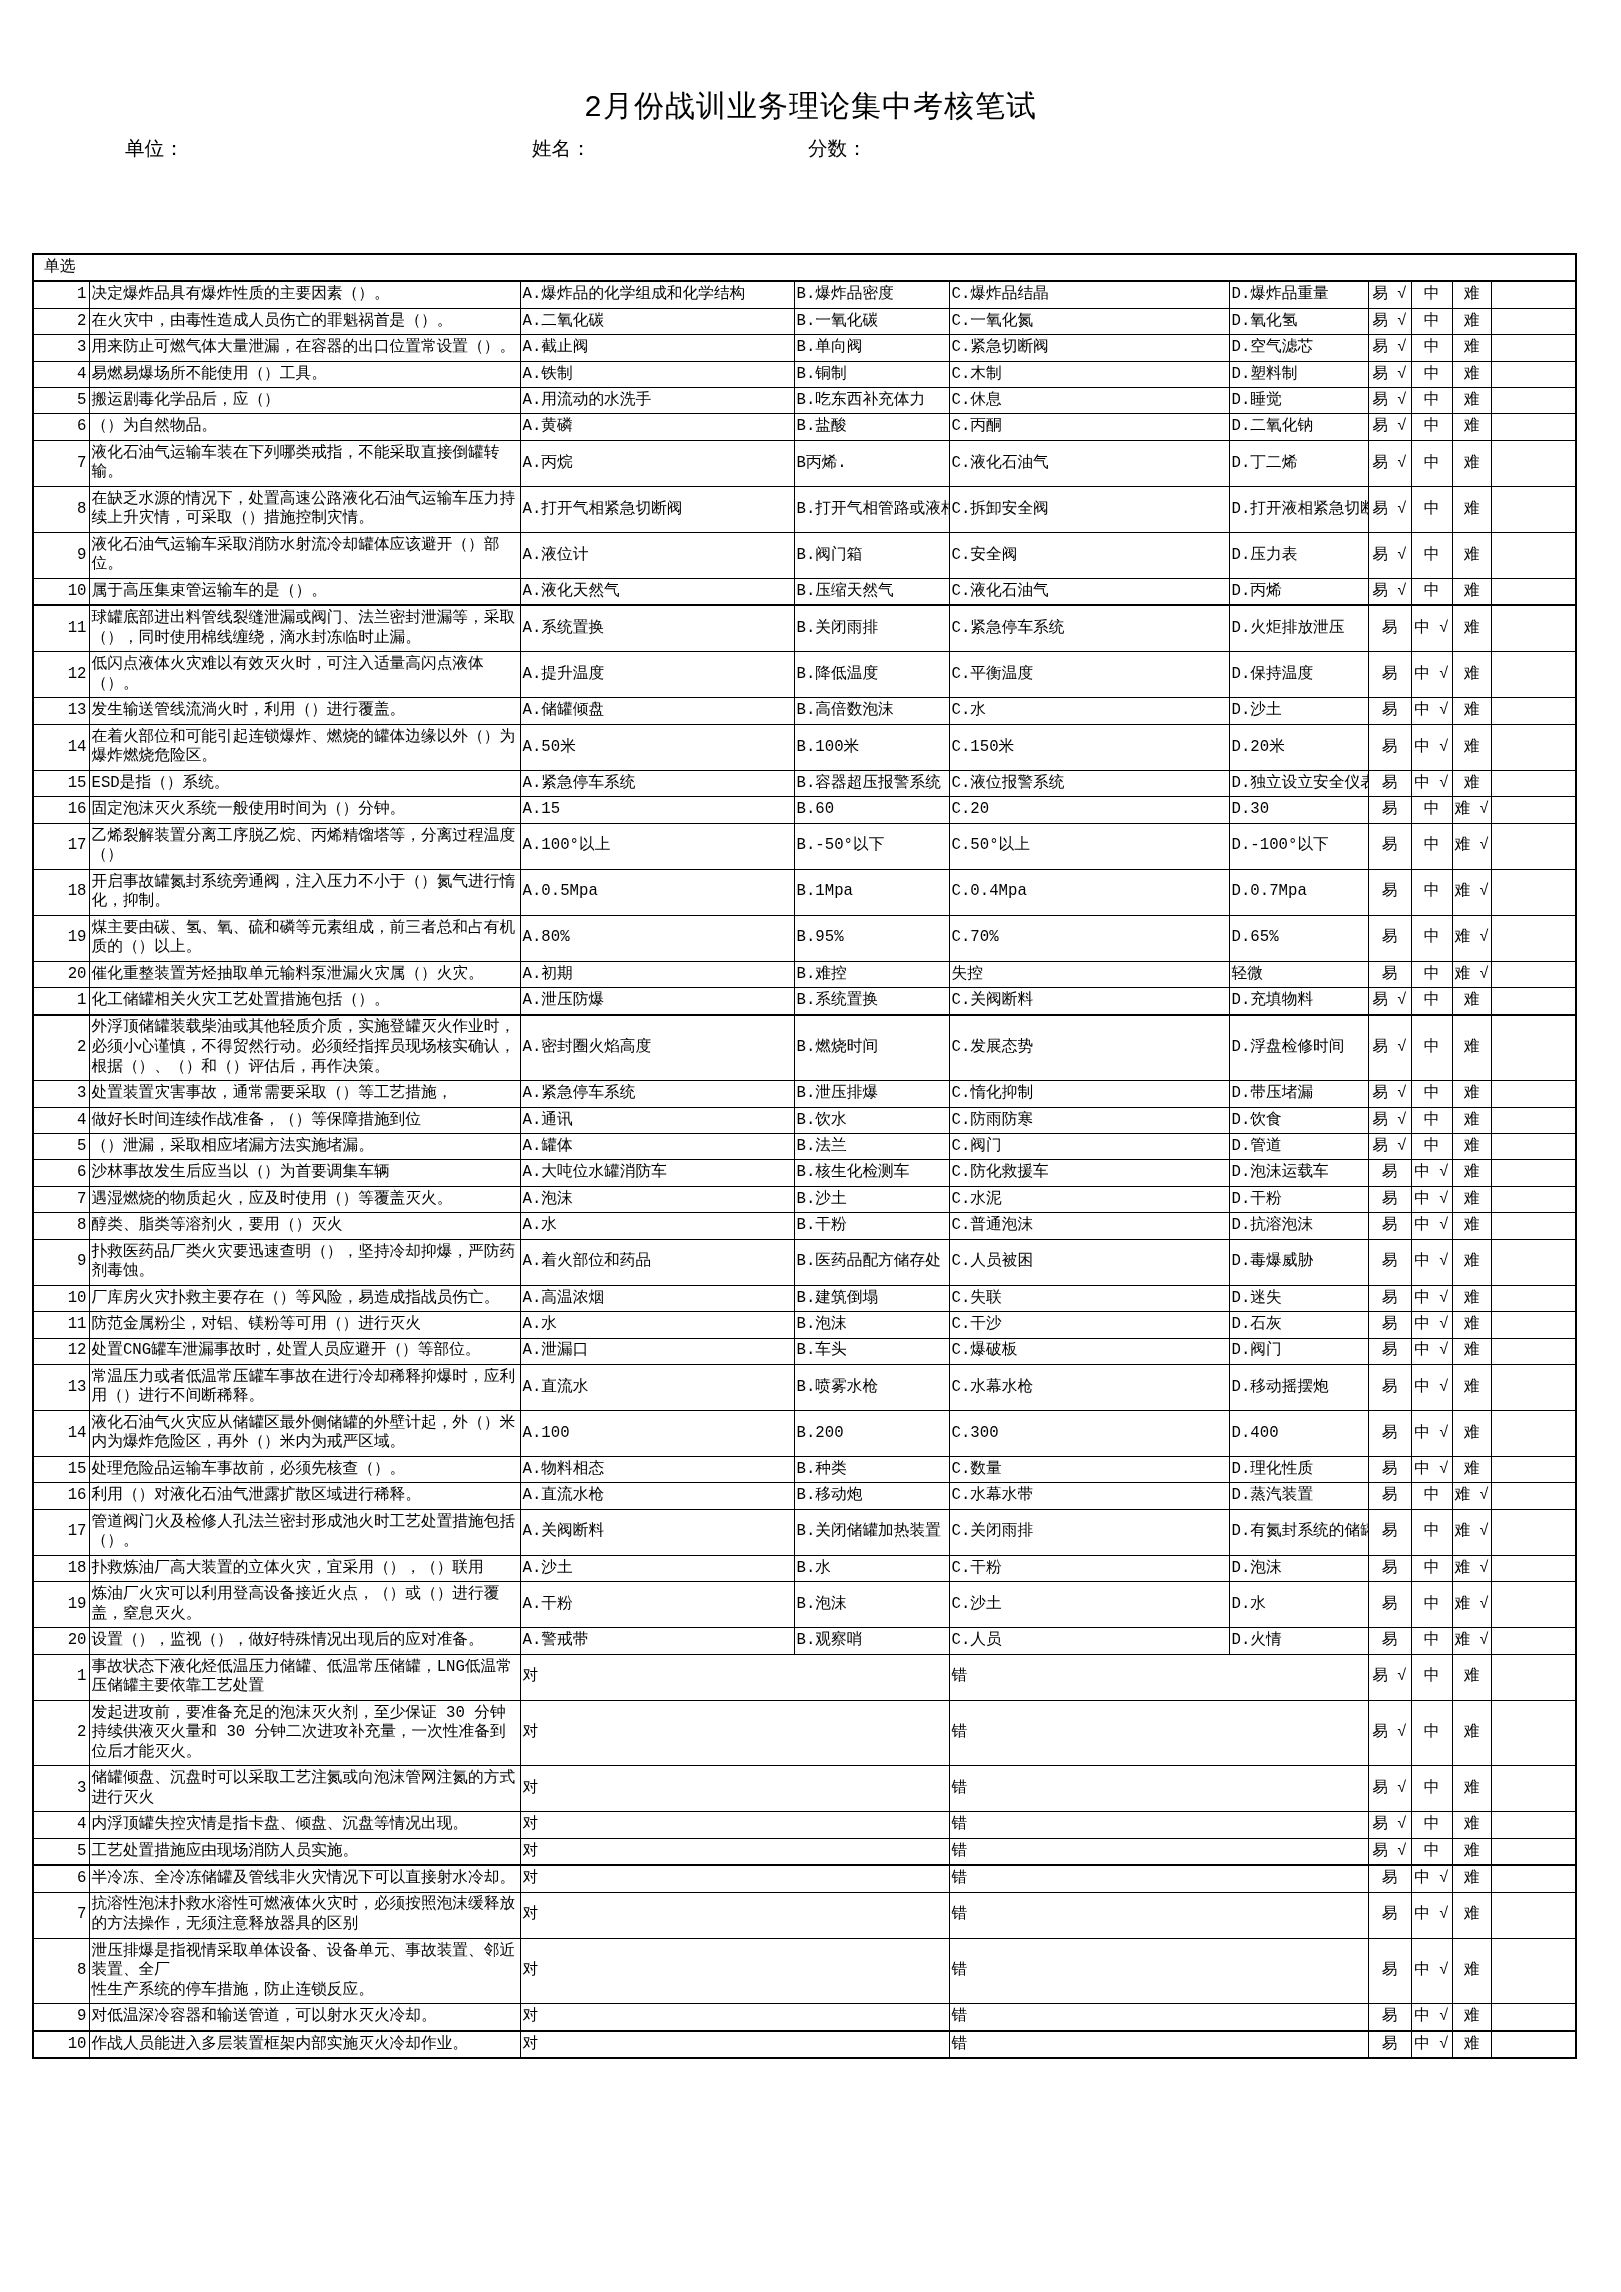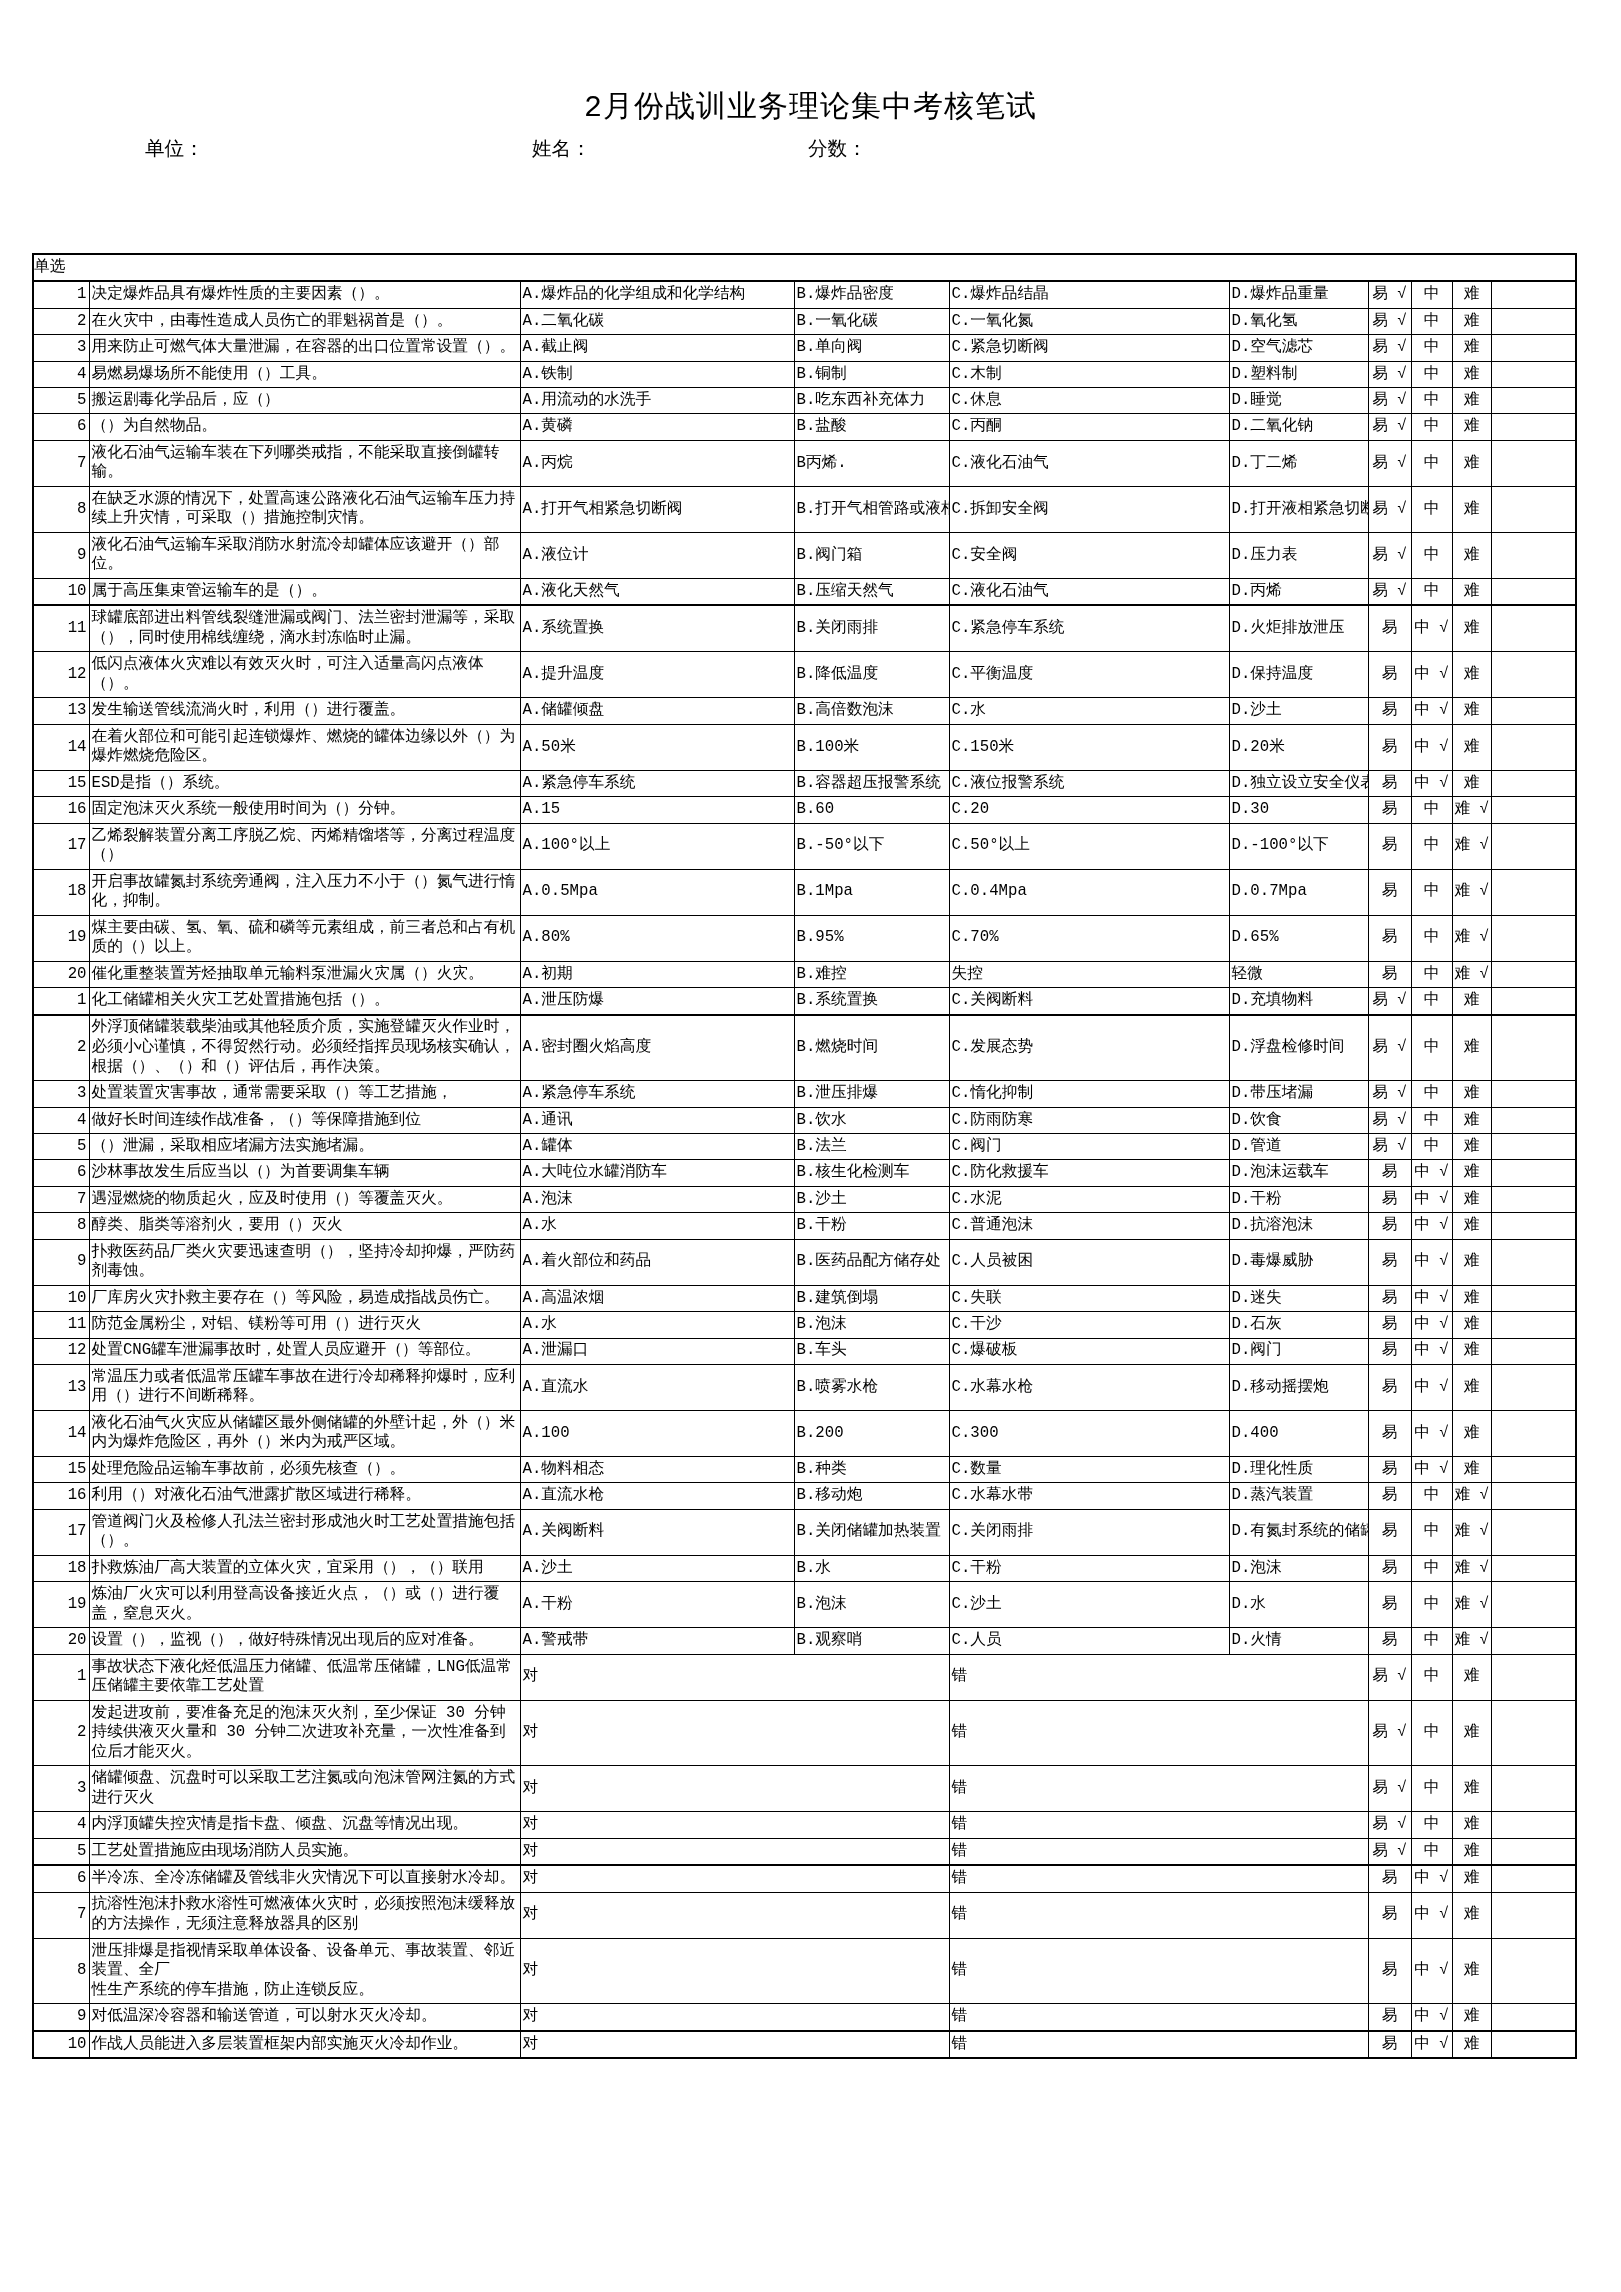--- a/index.html
+++ b/index.html
@@ -6,35 +6,35 @@
   .page{
     position:relative;width:1621px;height:2293px;background:#ffffff;
     font-family:Liberation Mono, monospace;color:#000;
     overflow:hidden;margin:0 auto;
   }
   .title{
     position:absolute;top:86px;left:0;width:100%;
     text-align:center;font-size:30px;letter-spacing:1px;white-space:nowrap;
   }
   .field-label{position:absolute;top:135px;font-size:19.6px;}
-  .field-unit{left:125px;margin-left:20px;}
+  .field-unit{left:125px;}
   .field-name{left:532px;}
   .field-score{left:808px;}
   table.exam{
     position:absolute;left:32px;top:253px;width:1545px;
     border-collapse:collapse;table-layout:fixed;
     font-size:15.7px;line-height:1.25;
     border:2px solid #000;
   }
   table.exam td{
     border:1px solid #000;padding:2.9px 2px;vertical-align:middle;
     overflow:hidden;
   }
   tr.section-row td{
-    border-bottom:2px solid #000;height:19.6px;padding-left:0;font-size:15.7px;
+    border-bottom:2px solid #000;height:19.6px;padding-left:10px;font-size:15.7px;
   }
   td.c-no{text-align:right;padding-right:2.9px;}
   td.c-q{white-space:pre-wrap;word-break:break-all;}
   td.c-opt{white-space:nowrap;}
   td.c-diff{text-align:center;padding:2.9px 0;white-space:nowrap;}
   td.c-extra{padding:0;}
   tr.q-row{height:25.5px;}
   tr.thick-bottom td{border-bottom:2.9px solid #000;}
 </style>
 </head>

